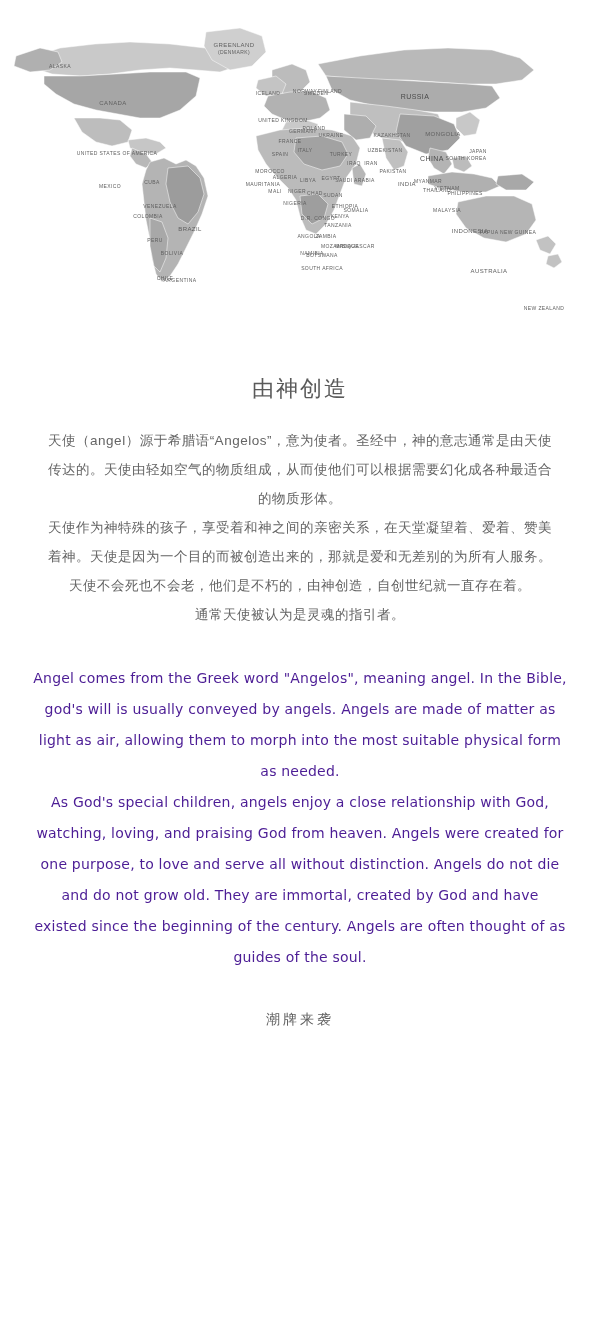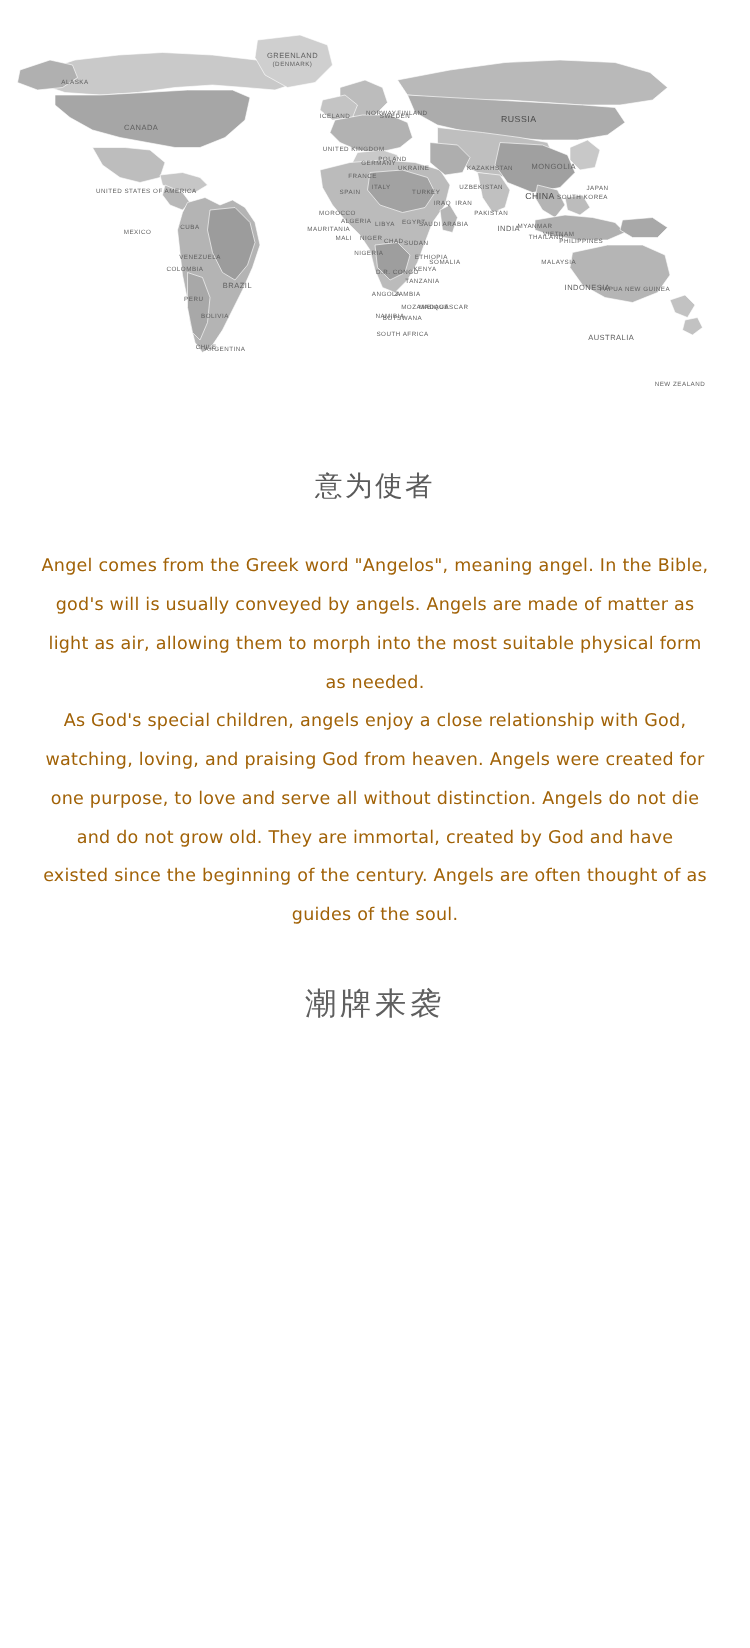--- a/index.html
+++ b/index.html
@@ -81,30 +81,30 @@
   .cn-body p { margin: 0; }
   .cn-body p + p { margin-top: 0px; }
 
   
   .en-body {
     margin: 34px auto 0 auto;
     width: 534px;
     text-align: center;
     font-size: 14px;
     line-height: 31px;
-    color: #a16207;
+    color: #4c1d95;
     letter-spacing: 0.2px;
     font-family: "DejaVu Sans", sans-serif;
   }
   .en-body p { margin: 0; }
 
   
   .cn-footer {
     text-align: center;
-    font-size: 25px;
+    font-size: 14px;
     color: #5f5f5f;
     letter-spacing: 3px;
     margin-top: 38px;
   }
 </style>
 </head>
 <body>
 
 <div class="page">
 
@@ -220,22 +220,27 @@
         <div class="map-label" style="left: 326px; top: 218px;">ZAMBIA</div>
         <div class="map-label" style="left: 322px; top: 237px;">BOTSWANA</div>
         <div class="map-label" style="left: 263px; top: 166px;">MAURITANIA</div>
         <div class="map-label" style="left: 270px; top: 153px;">MOROCCO</div>
         <div class="map-label" style="left: 354px; top: 145px;">IRAQ</div>
         <div class="map-label" style="left: 385px; top: 132px;">UZBEKISTAN</div>
         <div class="map-label" style="left: 466px; top: 140px;">SOUTH KOREA</div>
       </div>
   </div>
 
-  <div class="cn-heading">意为使者</div>
-
+  <div class="cn-heading">由神创造</div>
+
+  <div class="cn-body">
+    <p>天使（angel）源于希腊语“Angelos”，意为使者。圣经中，神的意志通常是由天使传达的。天使由轻如空气的物质组成，从而使他们可以根据需要幻化成各种最适合的物质形体。</p>
+    <p>天使作为神特殊的孩子，享受着和神之间的亲密关系，在天堂凝望着、爱着、赞美着神。天使是因为一个目的而被创造出来的，那就是爱和无差别的为所有人服务。天使不会死也不会老，他们是不朽的，由神创造，自创世纪就一直存在着。</p>
+    <p>通常天使被认为是灵魂的指引者。</p>
+  </div>
 
   <div class="en-body">
     <p>Angel comes from the Greek word "Angelos", meaning angel. In the Bible, god's will is usually conveyed by angels. Angels are made of matter as light as air, allowing them to morph into the most suitable physical form as needed.</p>
     <p>As God's special children, angels enjoy a close relationship with God, watching, loving, and praising God from heaven. Angels were created for one purpose, to love and serve all without distinction. Angels do not die and do not grow old. They are immortal, created by God and have existed since the beginning of the century. Angels are often thought of as guides of the soul.</p>
   </div>
 
   <div class="cn-footer">潮牌来袭</div>
 
 </div>
 

